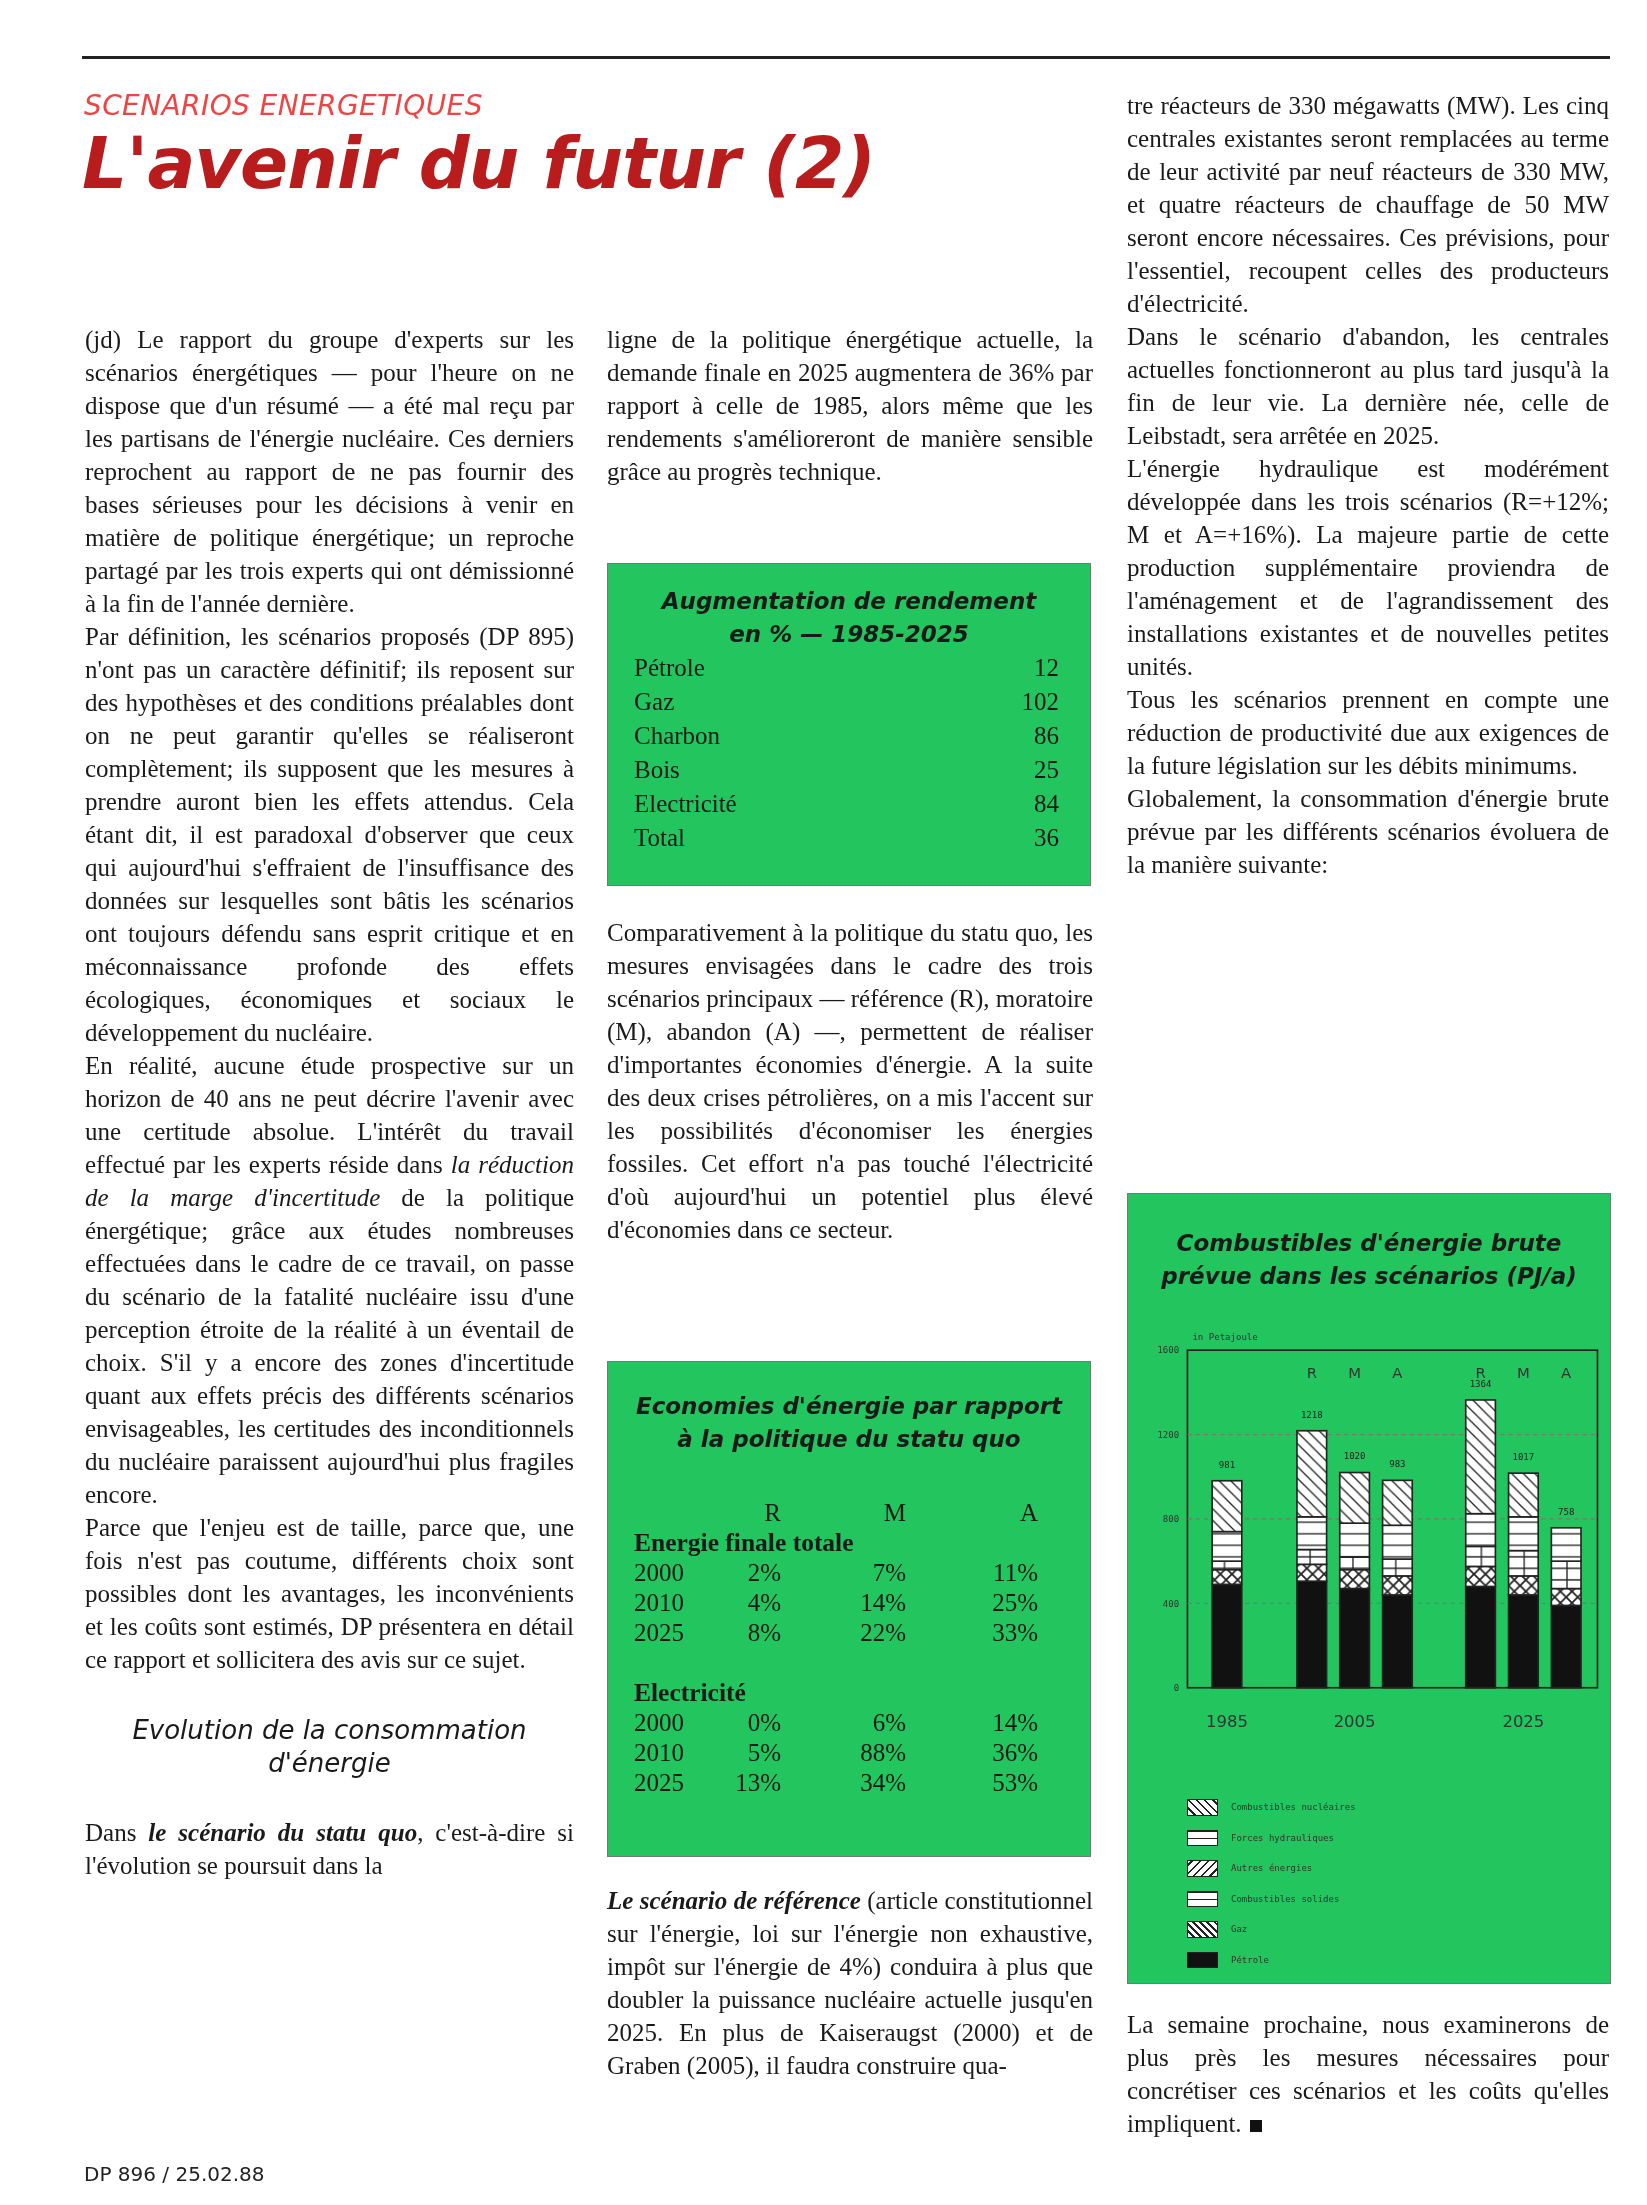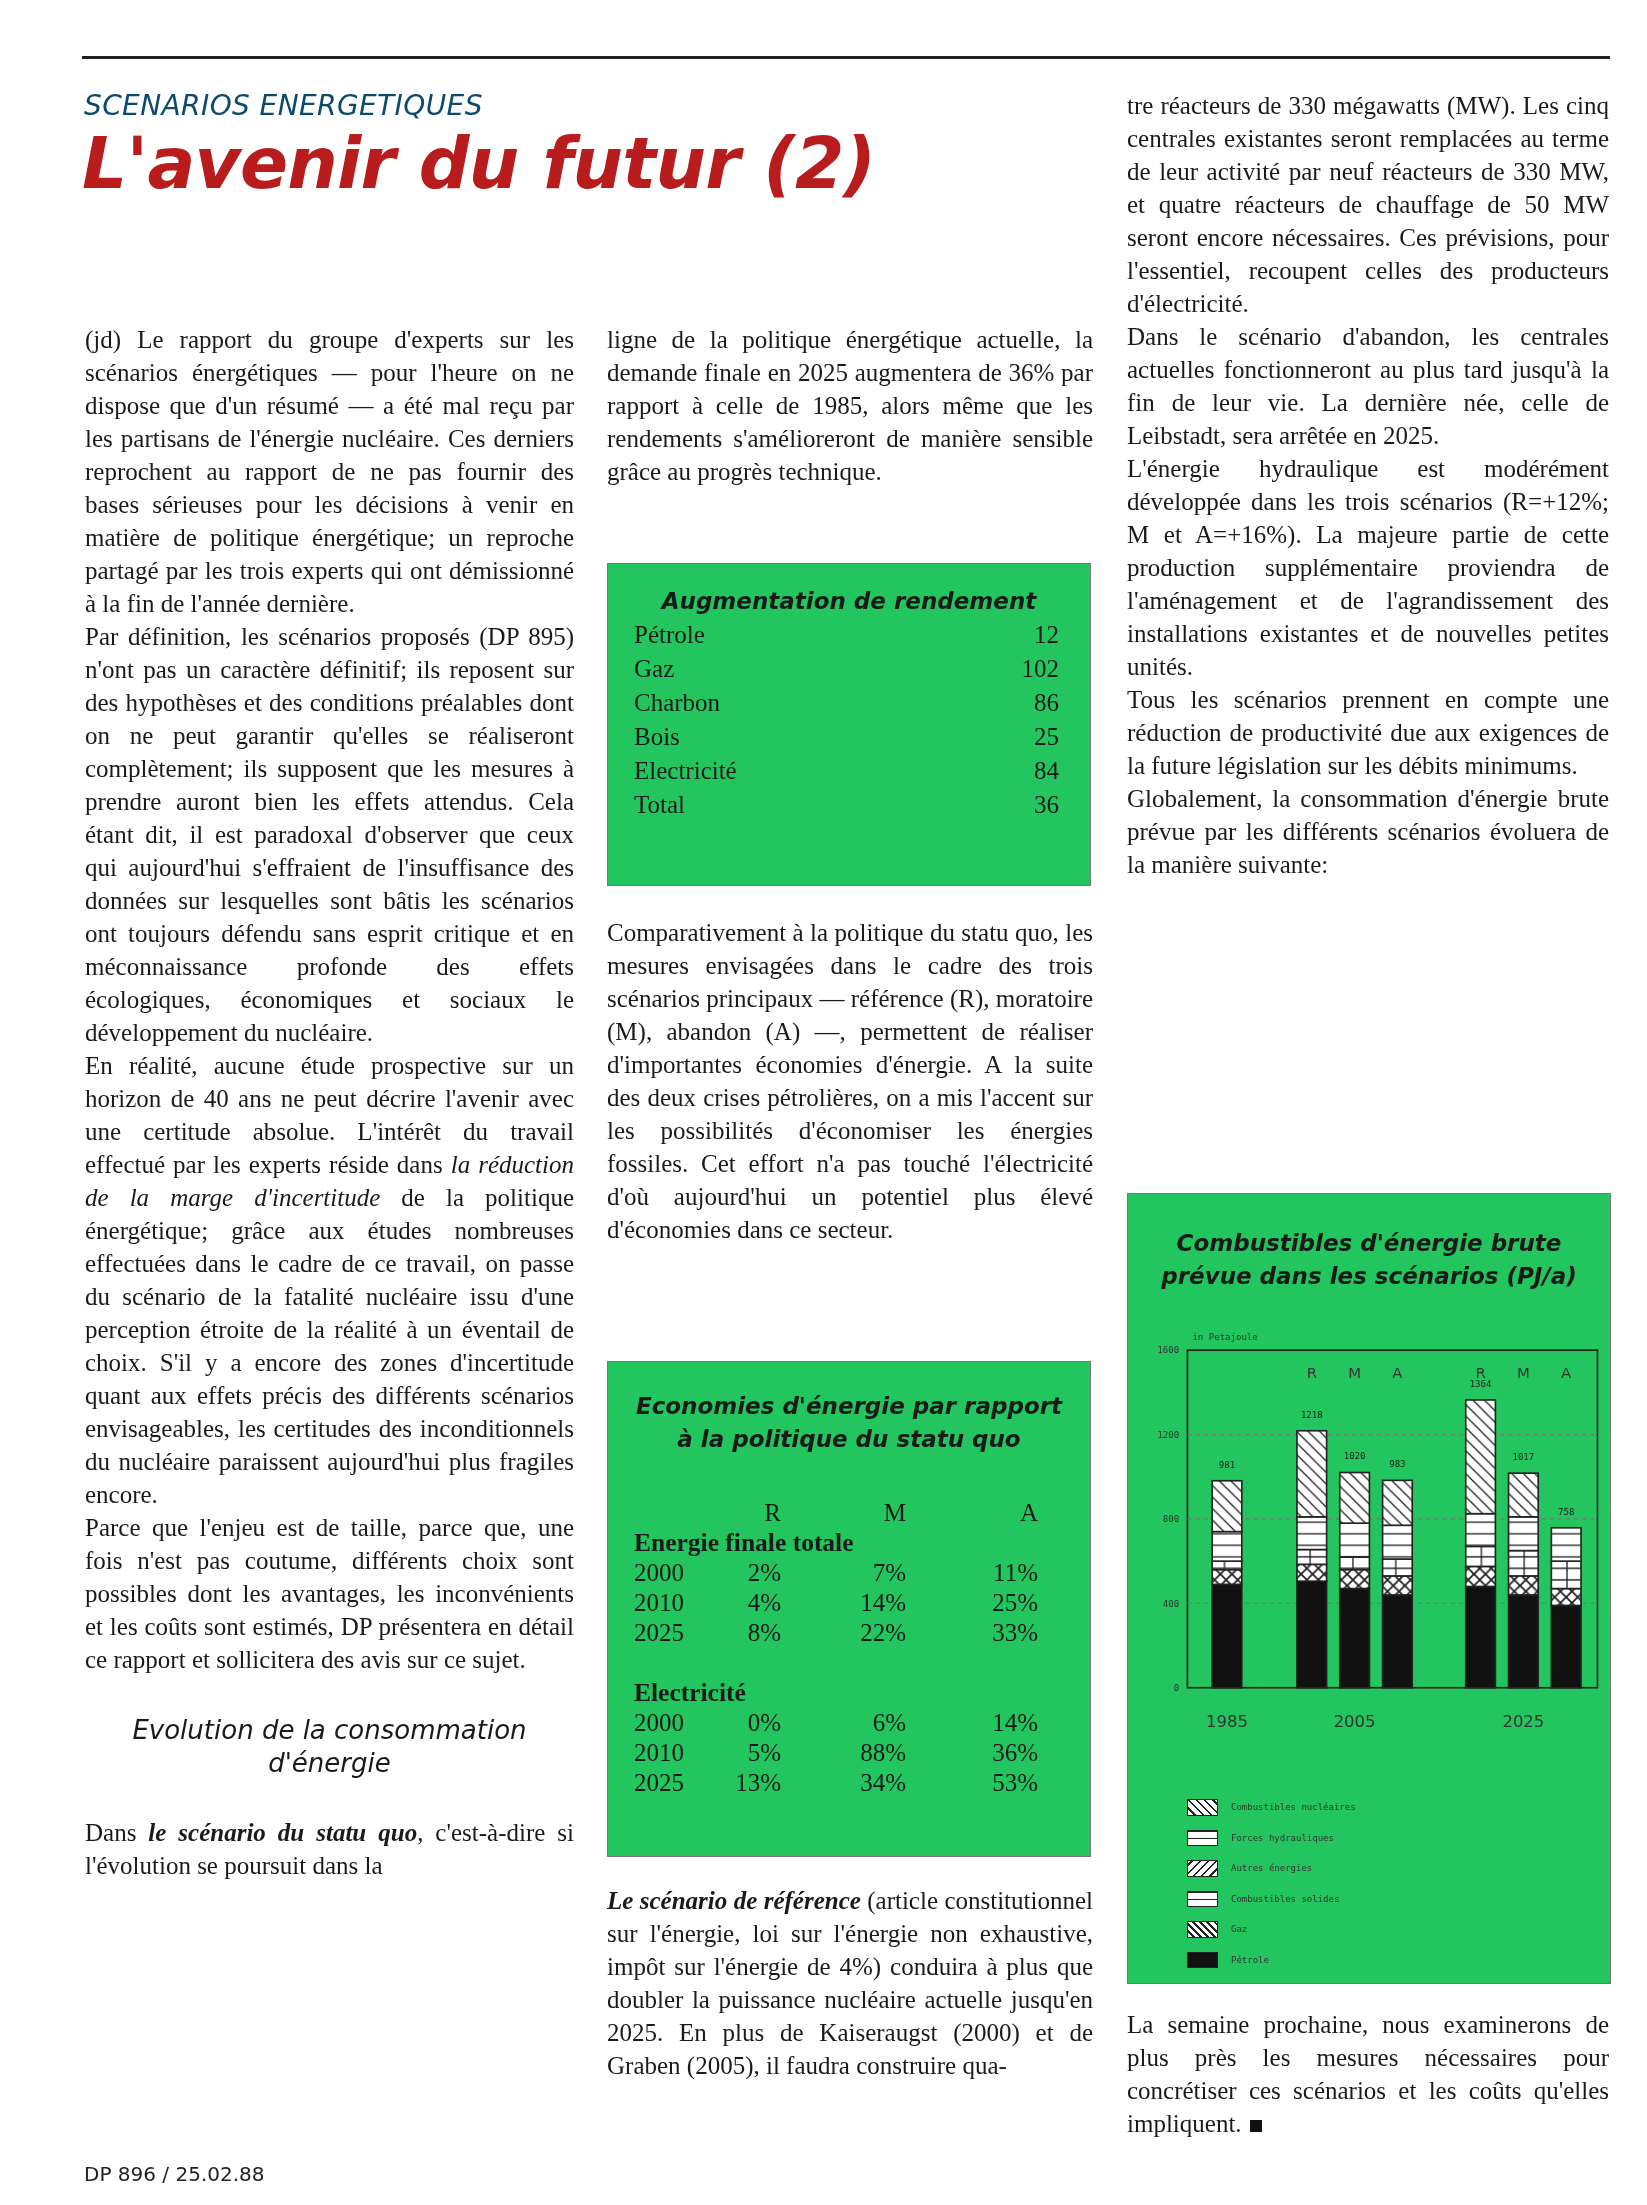--- a/index.html
+++ b/index.html
@@ -4,21 +4,21 @@
 <style>
   html, body { margin: 0; padding: 0; background: #ffffff; }
   body {
     width: 1648px; height: 2205px; position: relative; overflow: hidden;
     font-family: "Liberation Serif", serif; color: #1a1a1a;
   }
   .top-rule { position: absolute; left: 82px; top: 56px; width: 1528px; height: 2.5px; background: #222; }
   .kicker {
     position: absolute; left: 84px; top: 89px;
     font-family: "DejaVu Sans", sans-serif; font-style: italic; font-size: 28px;
-    letter-spacing: 0.4px; color: #0c4a6e;
+    letter-spacing: 0.4px; color: #ef4444;
   }
   .headline {
     position: absolute; left: 82px; top: 122px;
     font-family: "DejaVu Sans", sans-serif; font-style: italic; font-weight: bold;
     font-size: 71px; color: #b91c1c; letter-spacing: -0.8px;
   }
   .col { position: absolute; font-size: 25px; line-height: 33px; text-align: justify; hyphens: manual; }
   .col p { margin: 0; }
   .col1 { left: 85px; top: 323px; width: 489px; }
   .col2 { left: 607px; top: 323px; width: 486px; }
@@ -73,20 +73,21 @@
   <p><span>Dans </span><span class="lead-bold">le scénario du statu quo</span><span>, c'est-à-dire si l'évolution se poursuit dans la</span></p>
 </div>
 
 <div class="col col2">
   <p>ligne de la politique énergétique actuelle, la demande finale en 2025 augmentera de 36% par rapport à celle de 1985, alors même que les rendements s'amélioreront de manière sensible grâce au progrès technique.</p>
 </div>
 
 <div class="box box1">
   <div class="box-title">
     <div>Augmentation de rendement</div>
+    <div>en % — 1985-2025</div>
   </div>
   <div id="rend-rows">
       <div class="rend-row">
         <span>Pétrole</span>
         <span>12</span>
       </div>
       <div class="rend-row">
         <span>Gaz</span>
         <span>102</span>
       </div>

